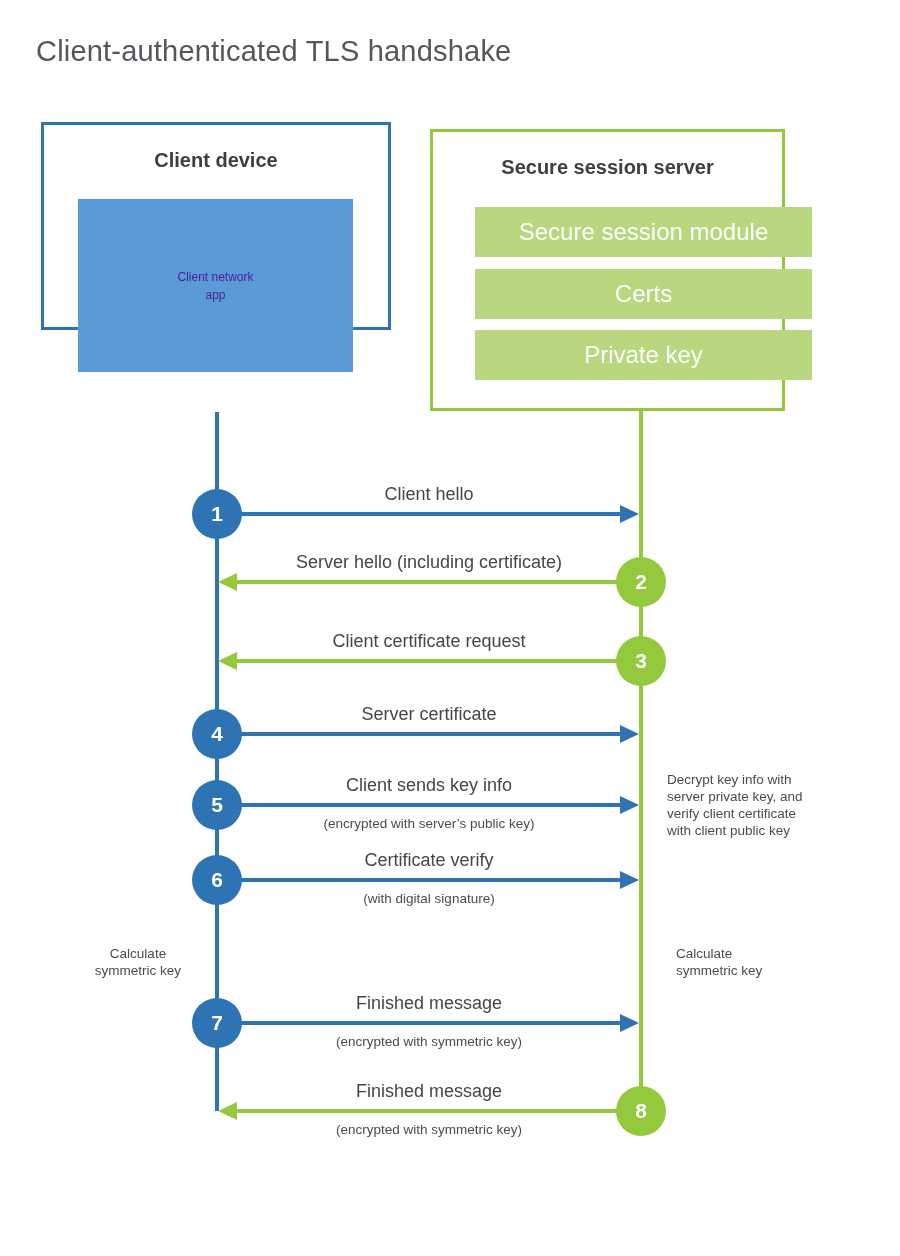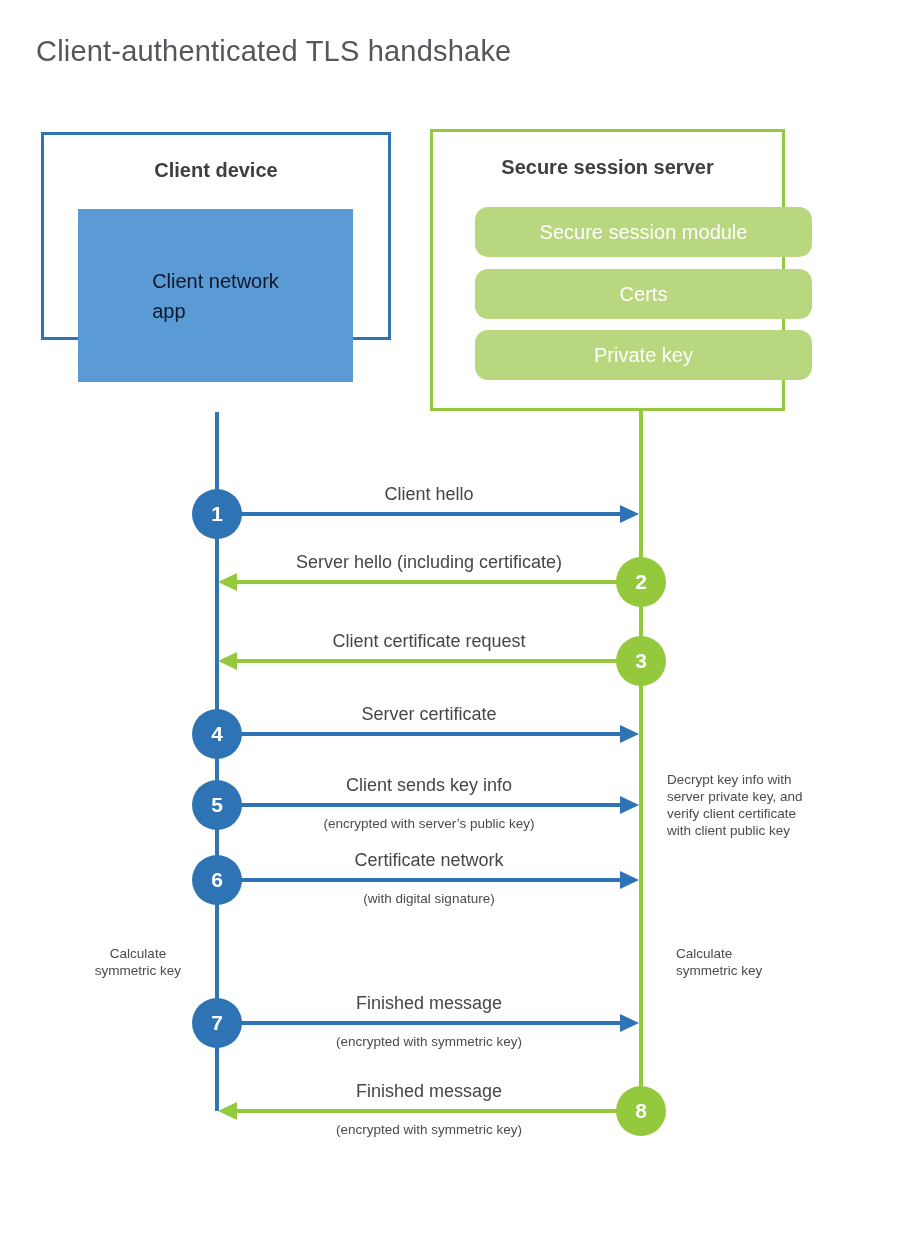--- a/index.html
+++ b/index.html
@@ -9,36 +9,36 @@
     position:relative; width:900px; height:1256px; background:#ffffff;
     overflow:hidden; margin:7px auto;
   }
   .title {
     position:absolute; left:36px; top:28px;
     font-size:29px; font-weight:300; color:#54565b; letter-spacing:.2px;
   }
 
   
   .entity { position:absolute; background:#fff; }
-  .client-box { left:41px; top:125px; width:350px; height:208px; border:3px solid #2e74b5; }
+  .client-box { left:41px; top:115px; width:350px; height:208px; border:3px solid #2e74b5; }
   .server-box { left:430px; top:122px; width:355px; height:282px; border:3px solid #94c83d; }
   .box-header {
     position:absolute; left:0; right:0; top:24px; text-align:center;
     font-size:20px; font-weight:700; color:#3d3e40;
   }
   .client-app {
     position:absolute; left:34px; top:74px; width:275px; height:173px;
-    background:#5b9bd5; color:#0f172a; font-size:20px;
+    background:#5b9bd5; color:#4c1d95; font-size:12px;
     display:flex; align-items:center; justify-content:center;
-    white-space:pre-line; line-height:1.5;
+    text-align:center; white-space:pre-line; line-height:1.5;
   }
   .server-bar {
     position:absolute; left:42px; width:337px; height:50px;
-    background:#b9d77e; color:#fff; font-size:20px;
-    display:flex; align-items:center; justify-content:center; text-align:center;border-radius:13px;
+    background:#b9d77e; color:#fff; font-size:24px;
+    display:flex; align-items:center; justify-content:center; text-align:center;
   }
   .bar-0 { top:75px; } .bar-1 { top:137px; } .bar-2 { top:198px; }
 
   
   .lifeline { position:absolute; width:4px; }
   .line-client { left:215px; top:405px; height:699px; background:#2e74b5; }
   .line-server { left:639px; top:404px; height:700px; background:#94c83d; }
 
   
   .msg { position:absolute; left:0; top:0; width:900px; height:0; }
@@ -154,21 +154,21 @@
     <div class="label">Client sends key info</div>
     <div class="sublabel">(encrypted with server’s public key)</div>
   </div>
 
   <div class="msg m6 blue right">
     <div class="circle">
         <span>6</span>
       </div>
     <div class="shaft"></div>
     <div class="head"></div>
-    <div class="label">Certificate network</div>
+    <div class="label">Certificate verify</div>
     <div class="sublabel">(with digital signature)</div>
   </div>
 
   <div class="msg m7 blue right">
     <div class="circle">
         <span>7</span>
       </div>
     <div class="shaft"></div>
     <div class="head"></div>
     <div class="label">Finished message</div>

